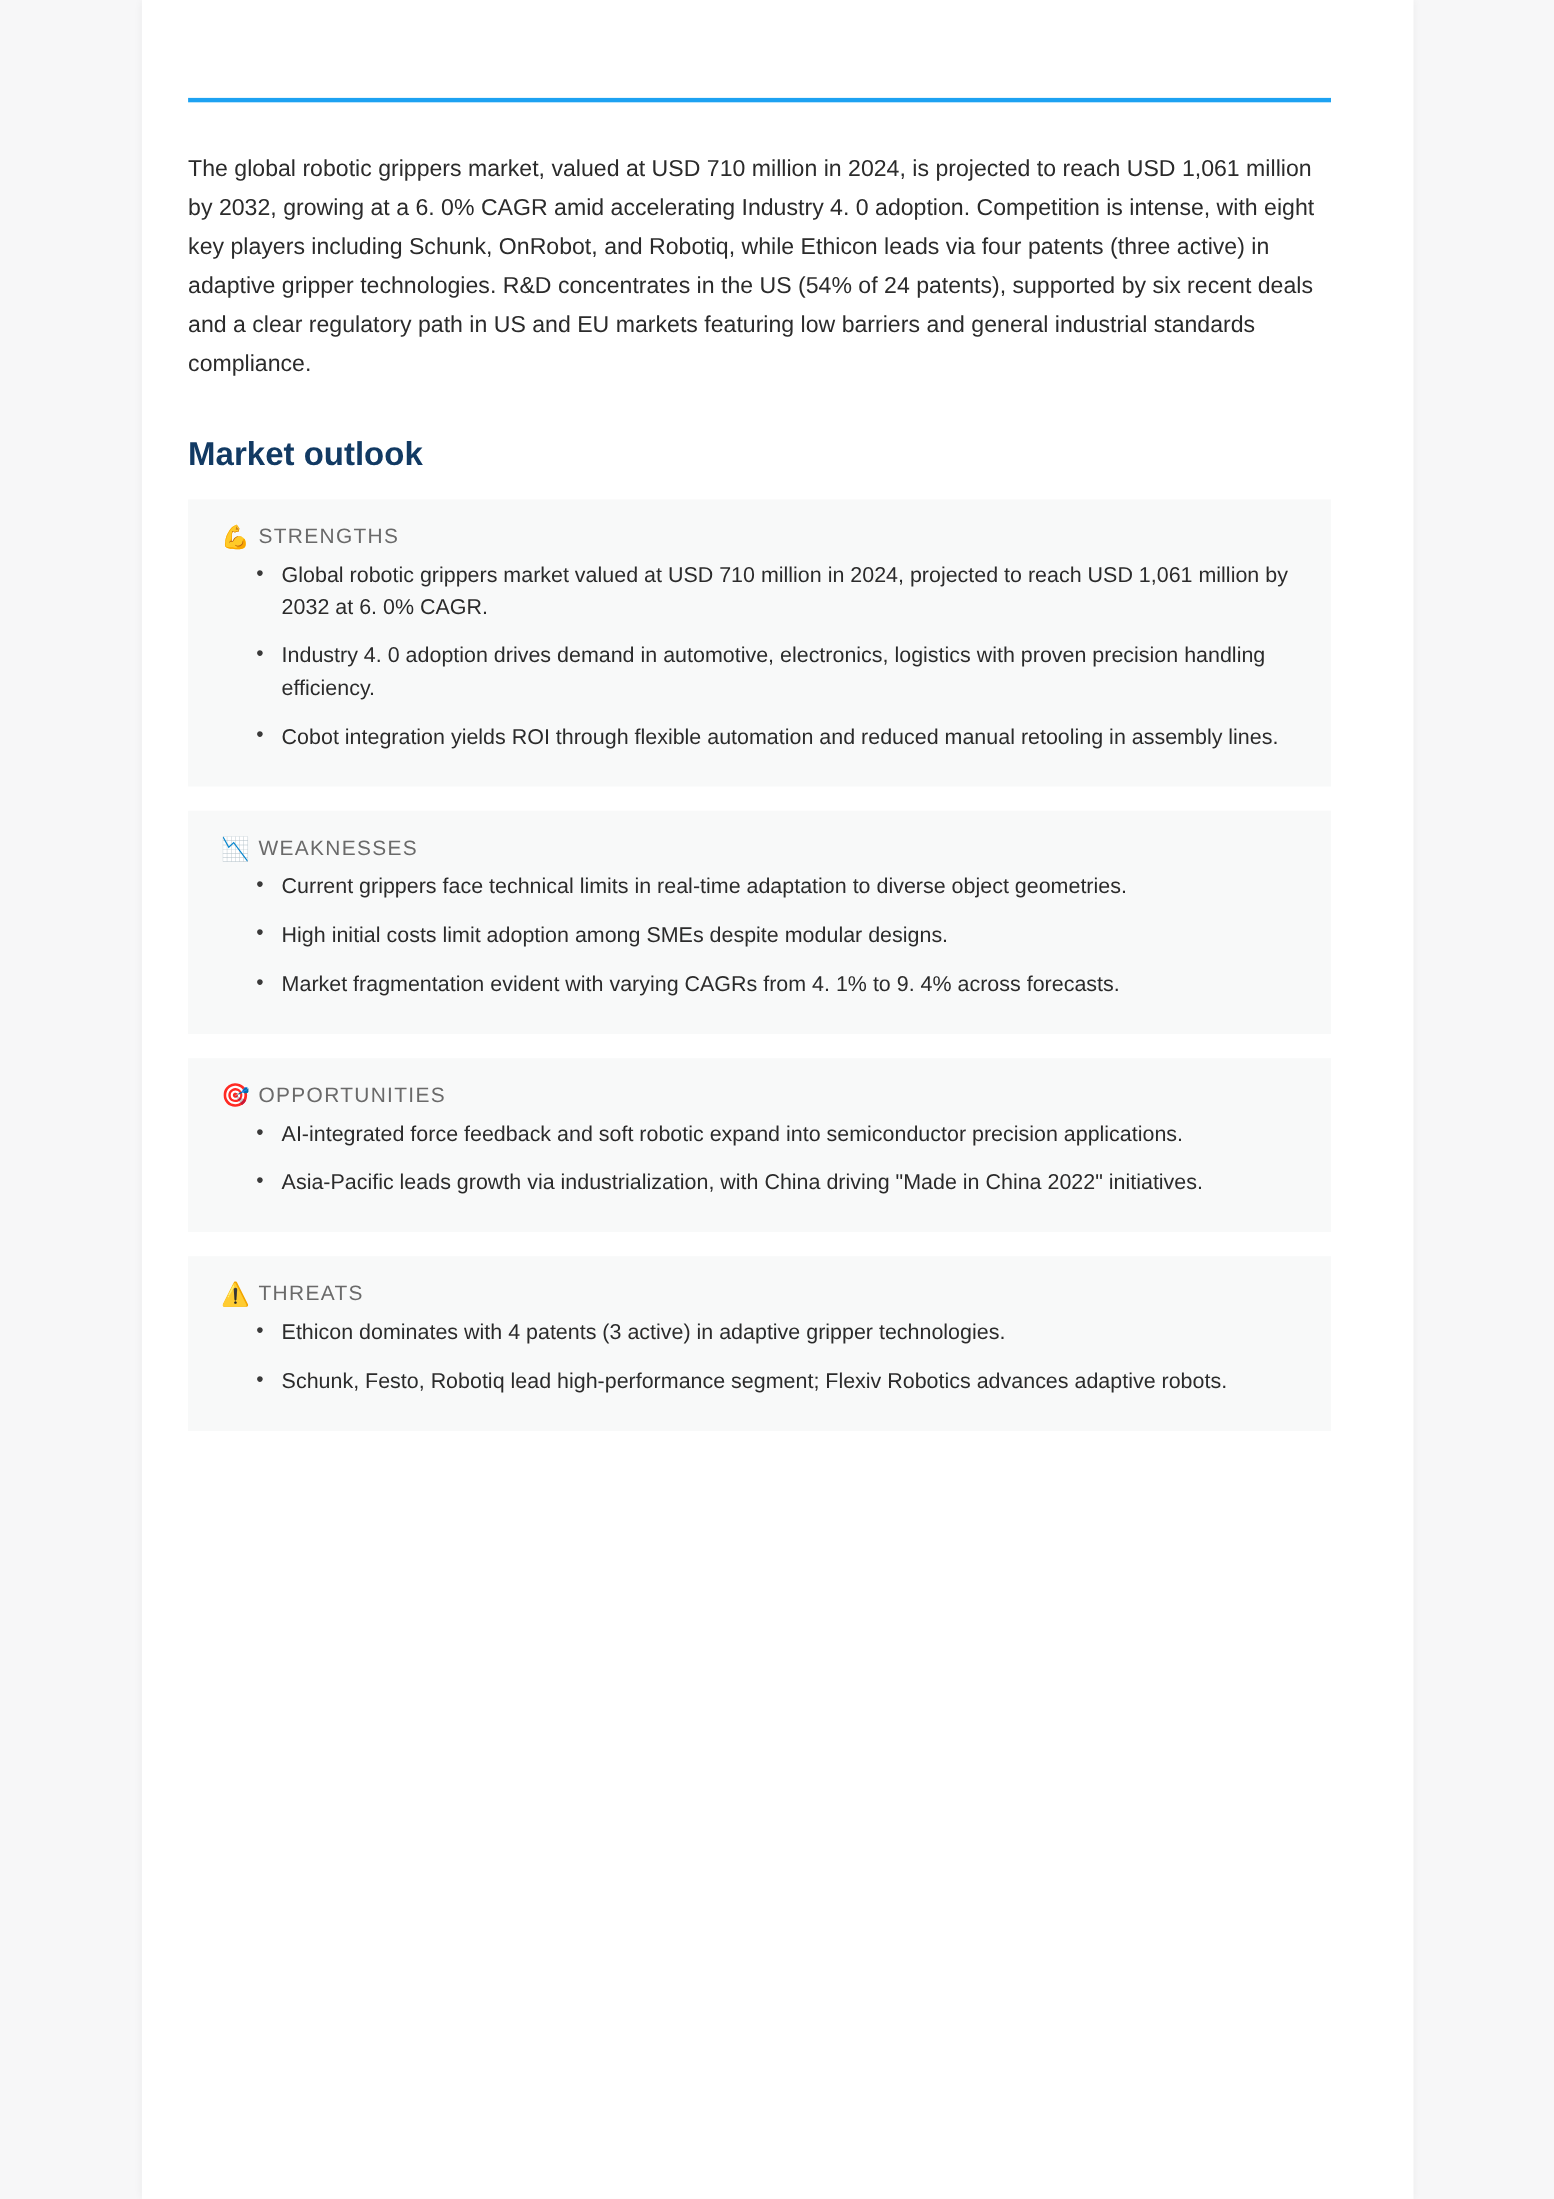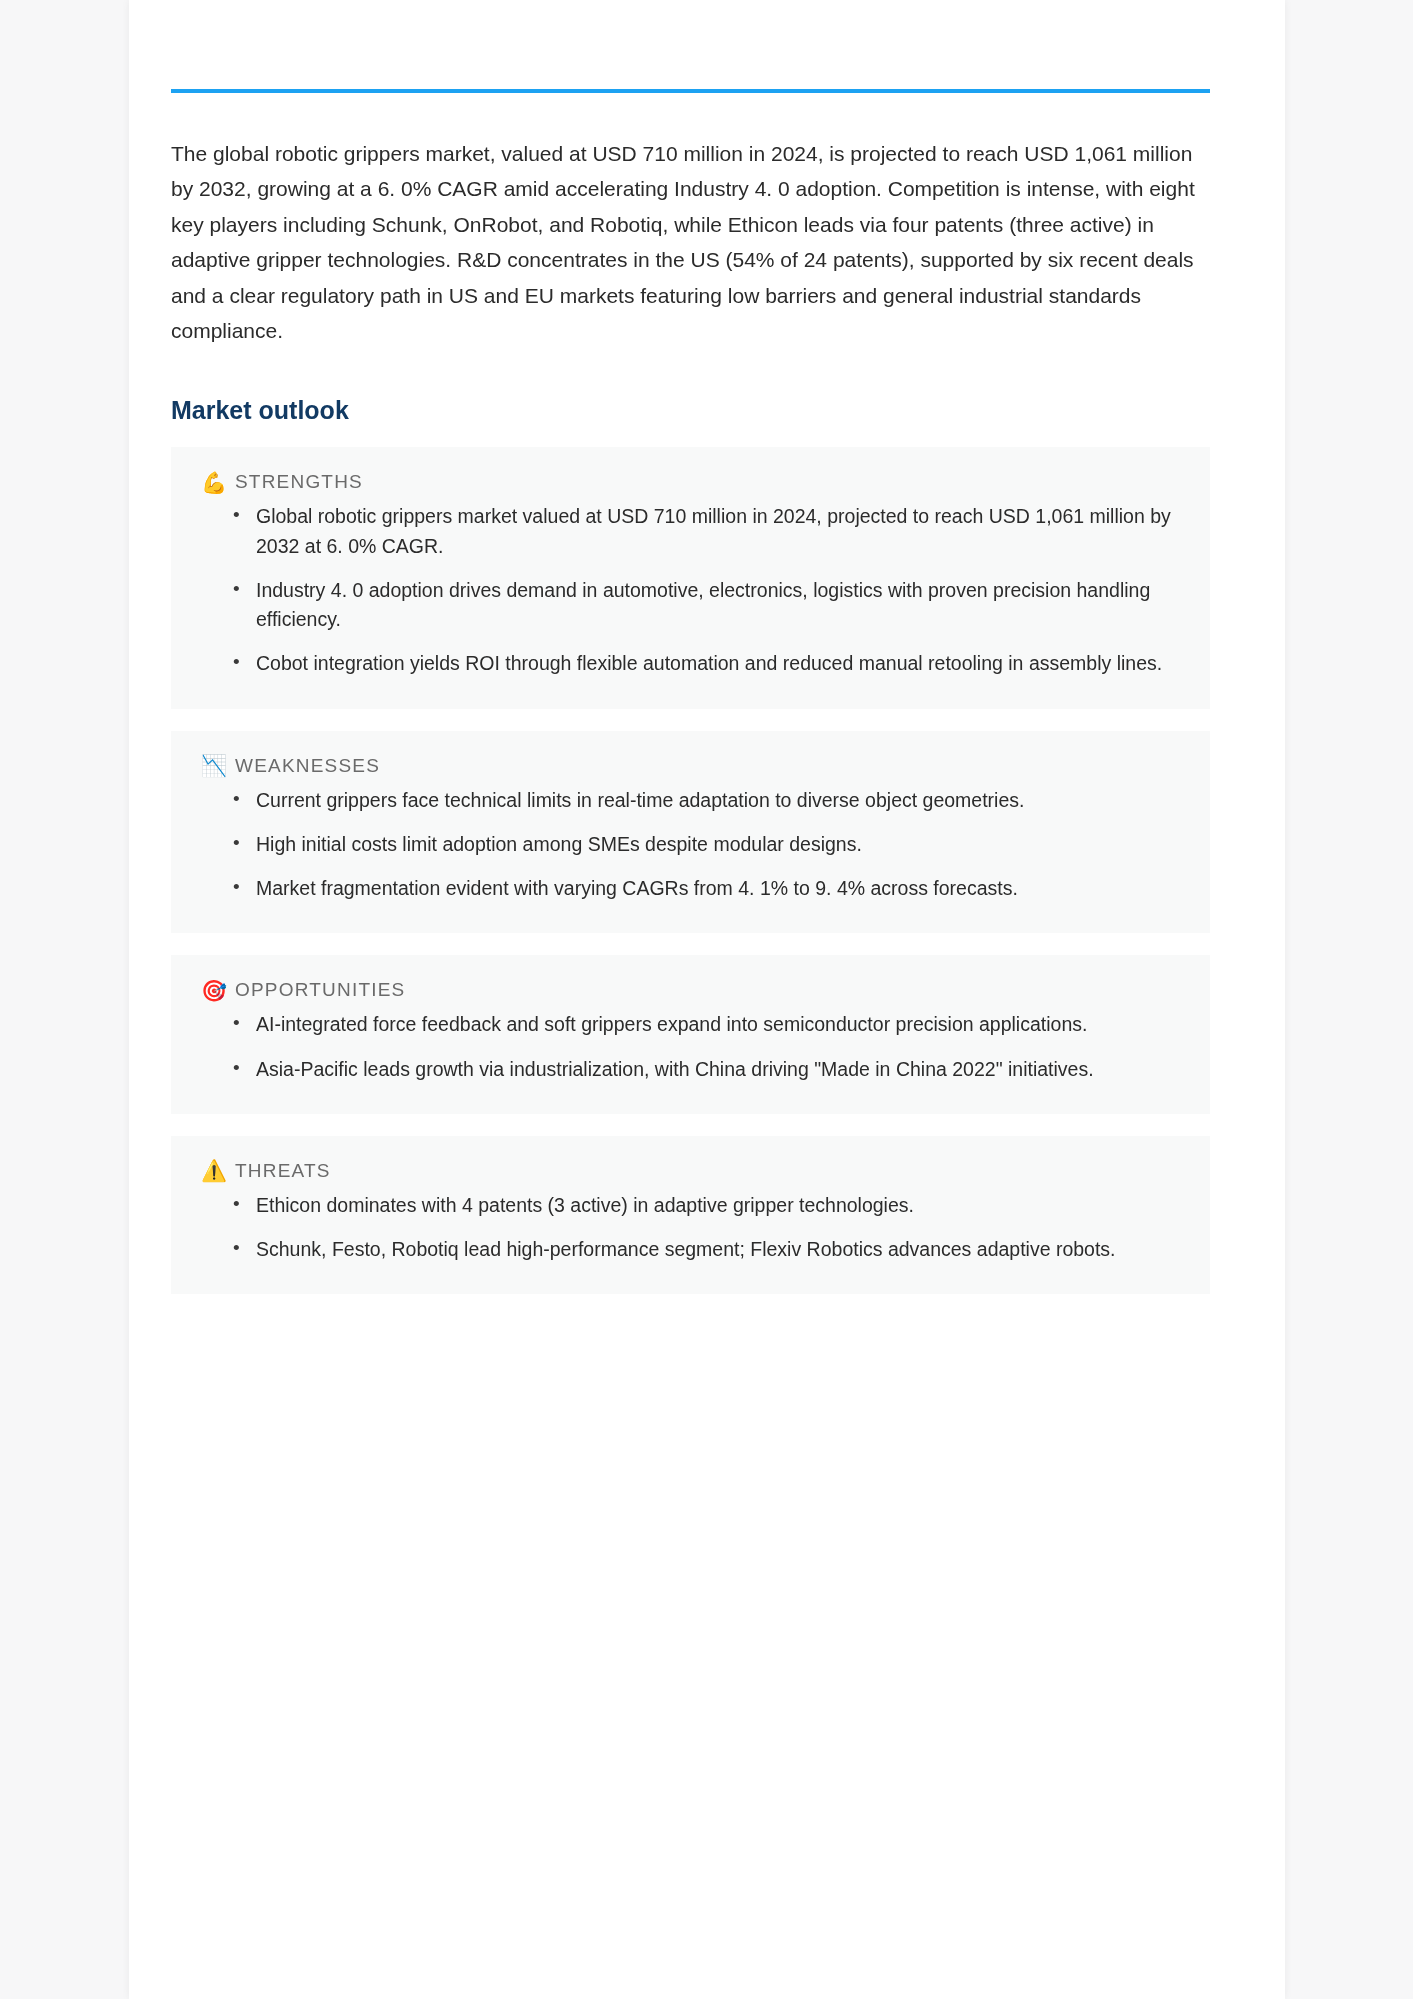--- a/index.html
+++ b/index.html
@@ -61,21 +61,21 @@
     line-height: 1.69;
     color: #2b2b2b;
     text-align: left;
   }
 
   
   h2.section-heading {
     margin: 0;
     padding-top: 45px;
     padding-bottom: 21px;
-    font-size: 25px;
+    font-size: 30px;
     font-weight: bold;
     color: #123a63;
     line-height: 1.3;
   }
 
   
   .swot-list {
     display: block;
   }
   .swot-card {
@@ -169,21 +169,21 @@
               <li>High initial costs limit adoption among SMEs despite modular designs.</li>
               <li>Market fragmentation evident with varying CAGRs from 4. 1% to 9. 4% across forecasts.</li>
             </ul>
           </div>
           <div class="swot-card">
             <div class="swot-header">
               <span class="swot-emoji">🎯</span>
               <span class="swot-label">OPPORTUNITIES</span>
             </div>
             <ul class="swot-bullets">
-              <li>AI-integrated force feedback and soft grippers expand into semiconductor precision applications.</li>
+              <li>AI-integrated force feedback and soft robotic expand into semiconductor precision applications.</li>
               <li>Asia-Pacific leads growth via industrialization, with China driving "Made in China 2022" initiatives.</li>
             </ul>
           </div>
           <div class="swot-card">
             <div class="swot-header">
               <span class="swot-emoji">⚠️</span>
               <span class="swot-label">THREATS</span>
             </div>
             <ul class="swot-bullets">
               <li>Ethicon dominates with 4 patents (3 active) in adaptive gripper technologies.</li>

